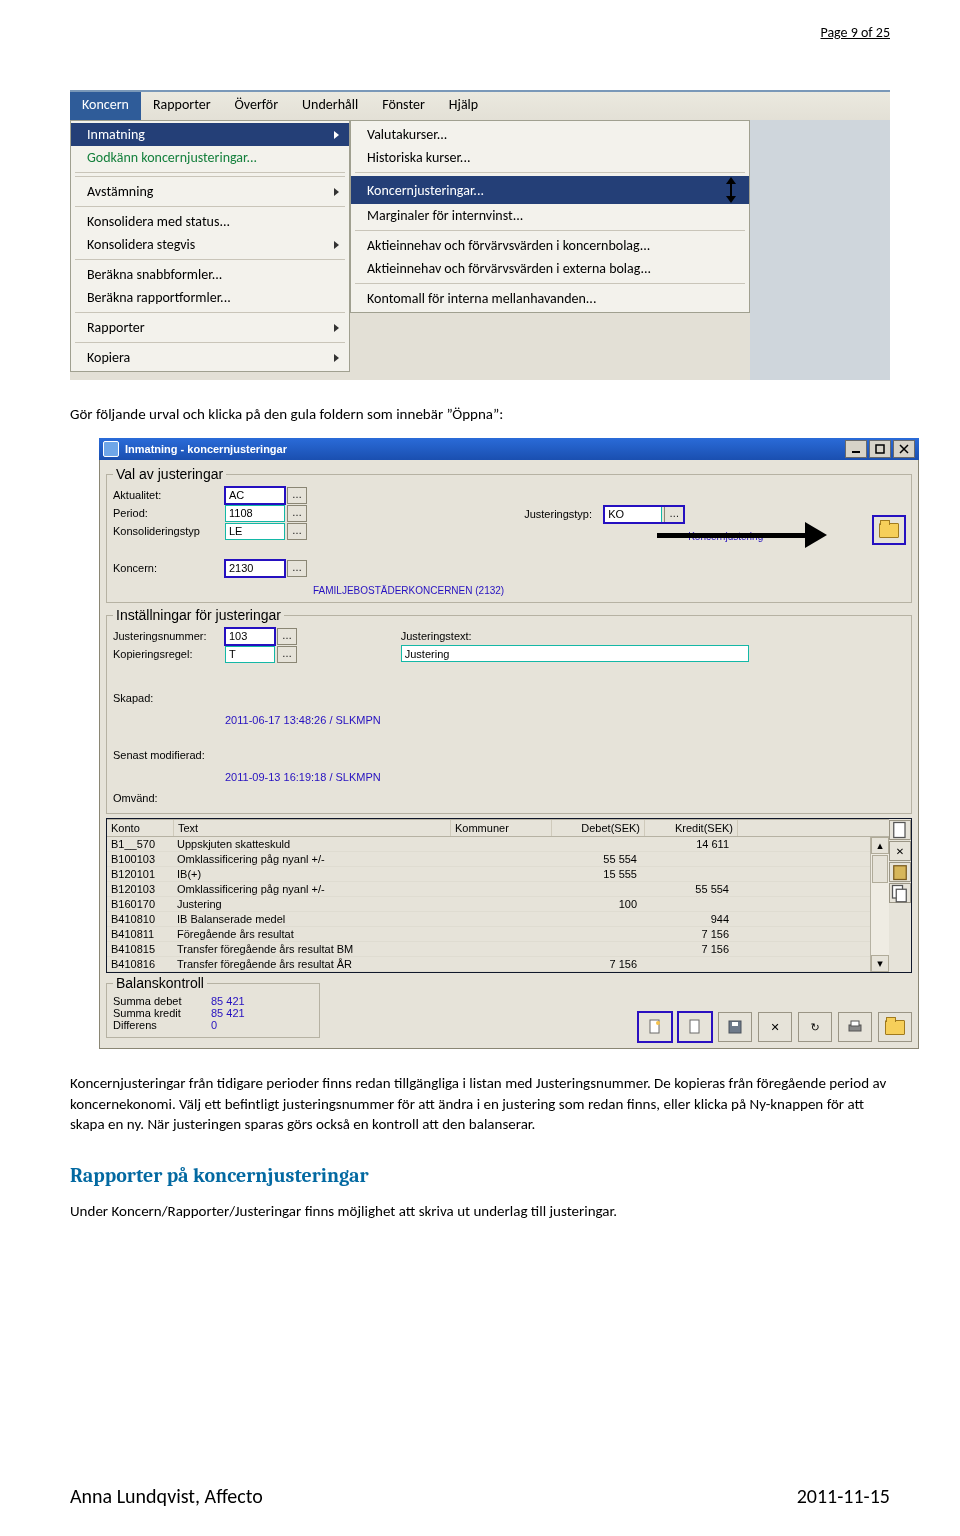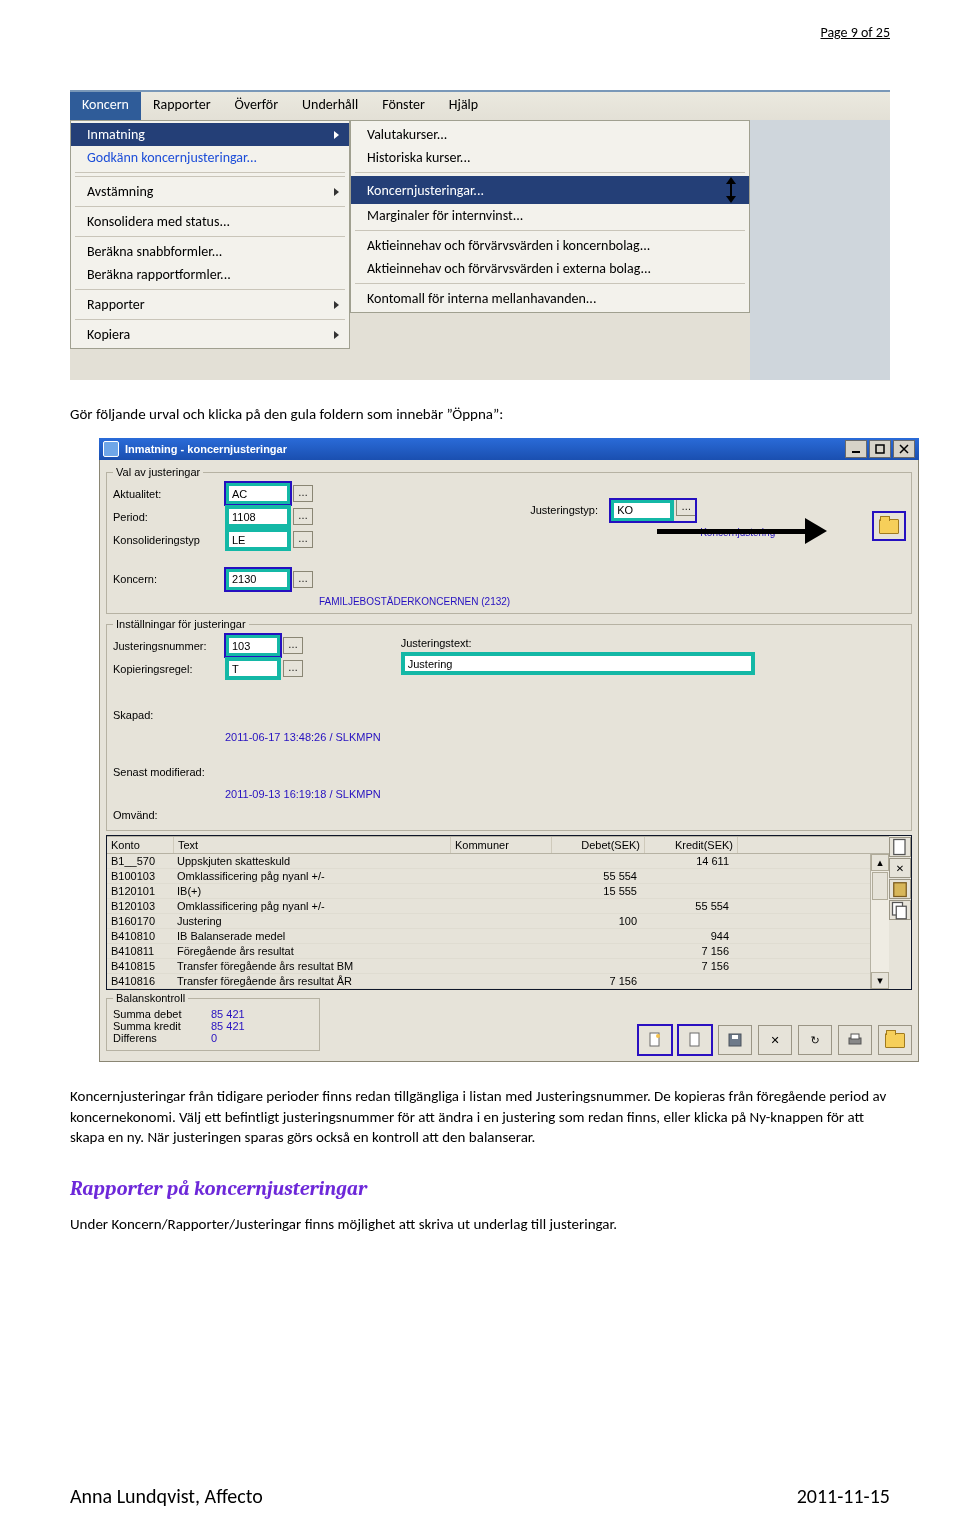--- a/index.html
+++ b/index.html
@@ -81,21 +81,21 @@
     border-left: 5px solid #333;
     border-top: 4px solid transparent;
     border-bottom: 4px solid transparent;
     margin-left: 10px;
   }
   .mitem.sel1 {
     background: #243f77;
     color: #fff;
   }
   .mitem.sel1 .arr::after { border-left-color: #fff; }
-  .mitem.dis { color: #1d4ed8; }
+  .mitem.dis { color: #15803d; }
   .mitem.sel2 {
     background: #243f77;
     color: #fff;
   }
   .cursor-ud {
     display: inline-block;
     width: 16px; height: 22px;
     position: relative;
   }
   .cursor-ud::before, .cursor-ud::after {
@@ -153,25 +153,25 @@
     background: #e6e3d9;
     border: 1px solid #8a8674;
     border-top: none;
     padding: 4px 6px 6px 6px;
   }
   fieldset.grp {
     border: 1px solid #b6b2a3;
     margin: 2px 0 4px 0;
     padding: 4px 6px 6px 6px;
   }
-  fieldset.grp > legend { padding: 0 3px; font-size: 11px; }
+  fieldset.grp > legend { padding: 0 3px; font-size: 14px; }
   .row { display: flex; align-items: center; min-height: 18px; }
   .lbl { width: 112px; }
   .inp {
-    background: #fff; border: 4px solid #14b8a6;
+    background: #fff; border: 1px solid #14b8a6;
     height: 15px; padding: 0 3px; font-size: 11px;
     display: inline-flex; align-items: center;
   }
   .dots {
     width: 18px; height: 15px; margin-left: 2px;
     border: 1px solid #8a8674; background: #e6e3d9;
     font-size: 10px; text-align: center; line-height: 13px;
   }
   .hb { outline: 2px solid #2510c0; outline-offset: -1px; }
   .bluetxt { color: #2510c0; margin-top: 45px; }
@@ -256,26 +256,25 @@
   }
   .bb svg { width: 16px; height: 16px; }
   .hb2 { outline: 2px solid #2a10c0; outline-offset: -1px; }
 
   .balrow { display: flex; gap: 12px; font-size: 11px; }
   .balrow .k { width: 86px; }
   .balrow .v { color: #2510c0; }
 
   .heading-italic {
     font-family: Cambria, "Times New Roman", serif;
-    font-style: italic;
     font-weight: bold;
     font-size: 20px;
     margin-top: 30px;
     margin-bottom: 14px;
-    color: #6d28d9;
+    color: #0369a1;
   }
 </style>
 </head>
 <body>
 
 <div class="page">
   <div class="page-header">Page 9 of 25</div>
 
   <div class="shot-1">
     <div class="menubar">
@@ -297,20 +296,24 @@
         </div>
         <div class="msep"></div>
         <div class="msep"></div>
         <div class="mitem">
           <span>Avstämning</span>
             <span class="arr"></span>
         </div>
         <div class="msep"></div>
         <div class="mitem">
           <span>Konsolidera med status...</span>
+        </div>
+        <div class="mitem">
+          <span>Konsolidera stegvis</span>
+            <span class="arr"></span>
         </div>
         <div class="msep"></div>
         <div class="mitem">
           <span>Beräkna snabbformler...</span>
         </div>
         <div class="mitem">
           <span>Beräkna rapportformler...</span>
         </div>
         <div class="msep"></div>
         <div class="mitem">

